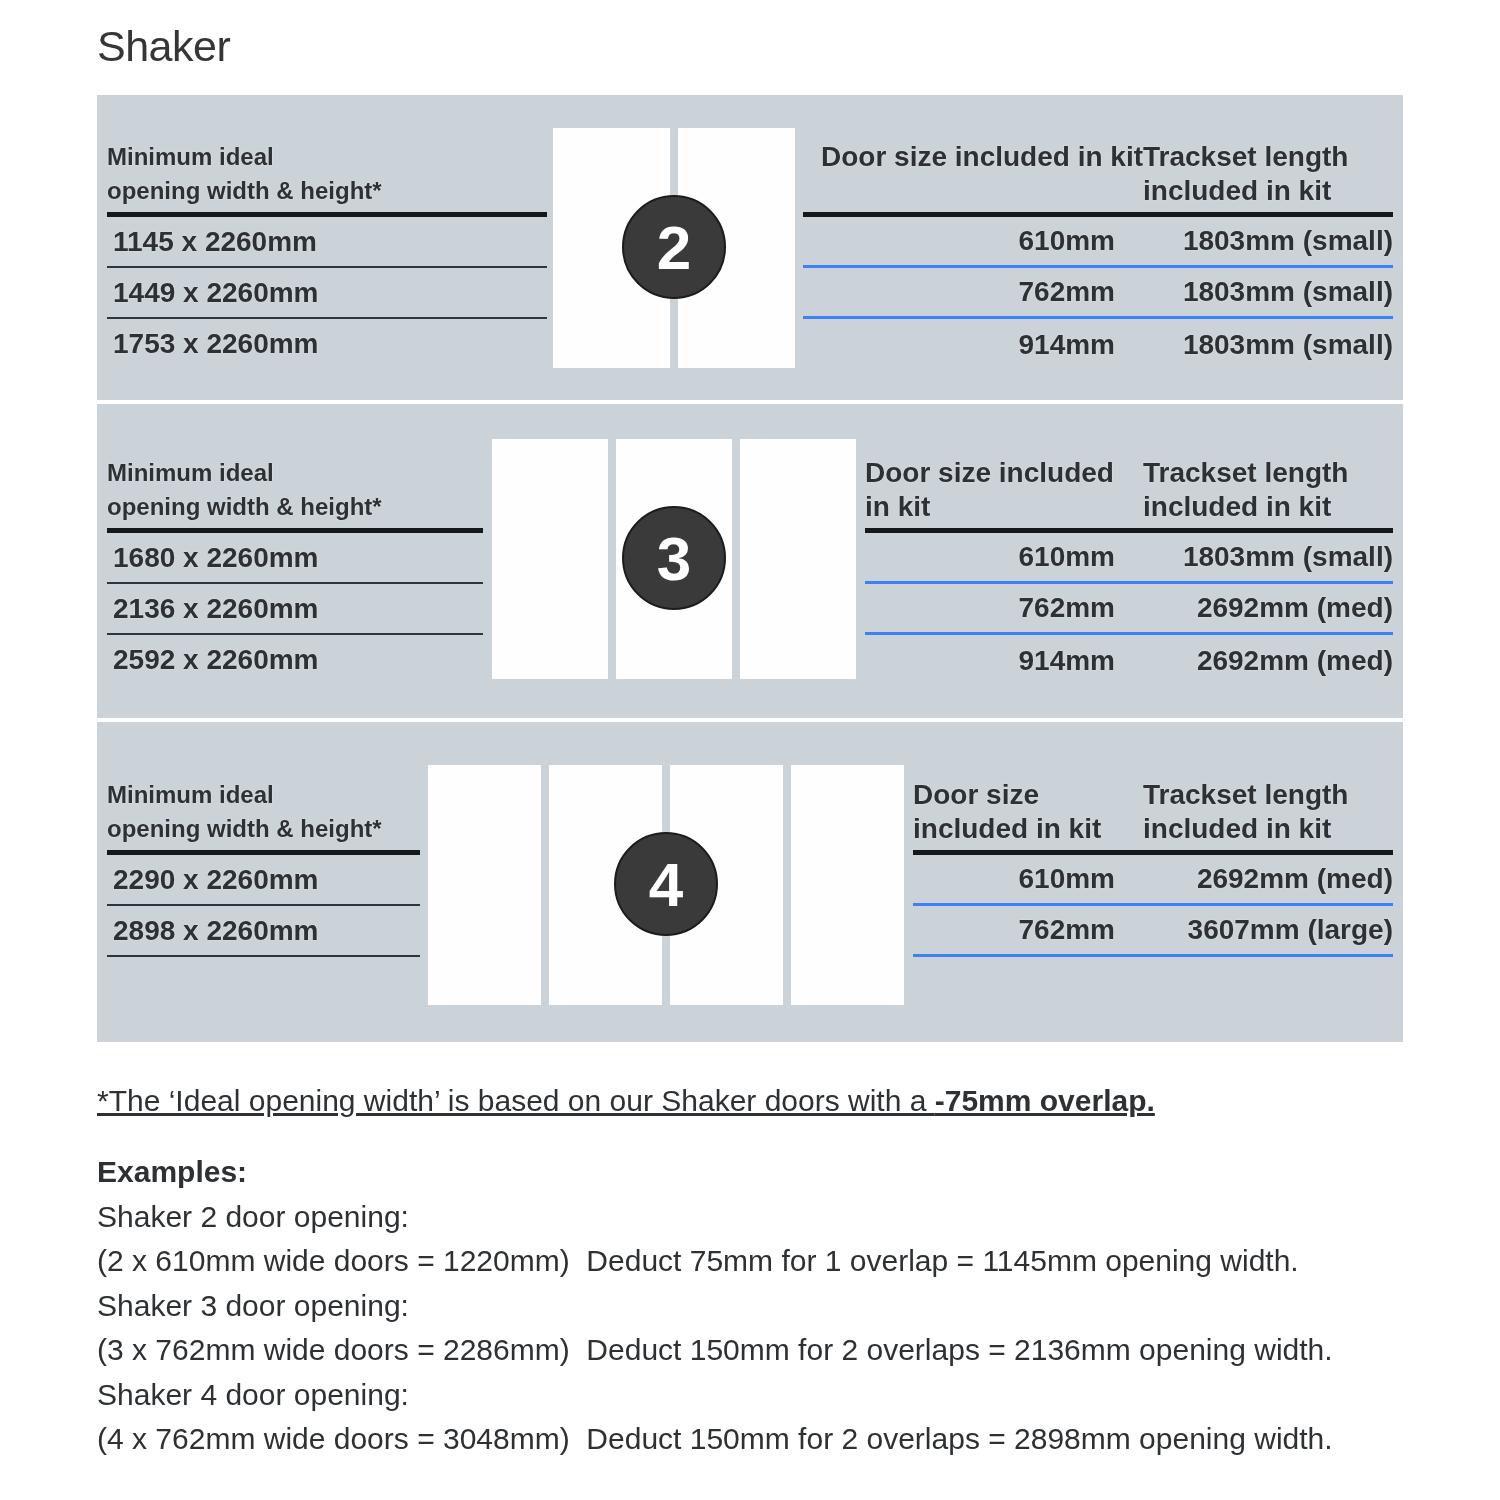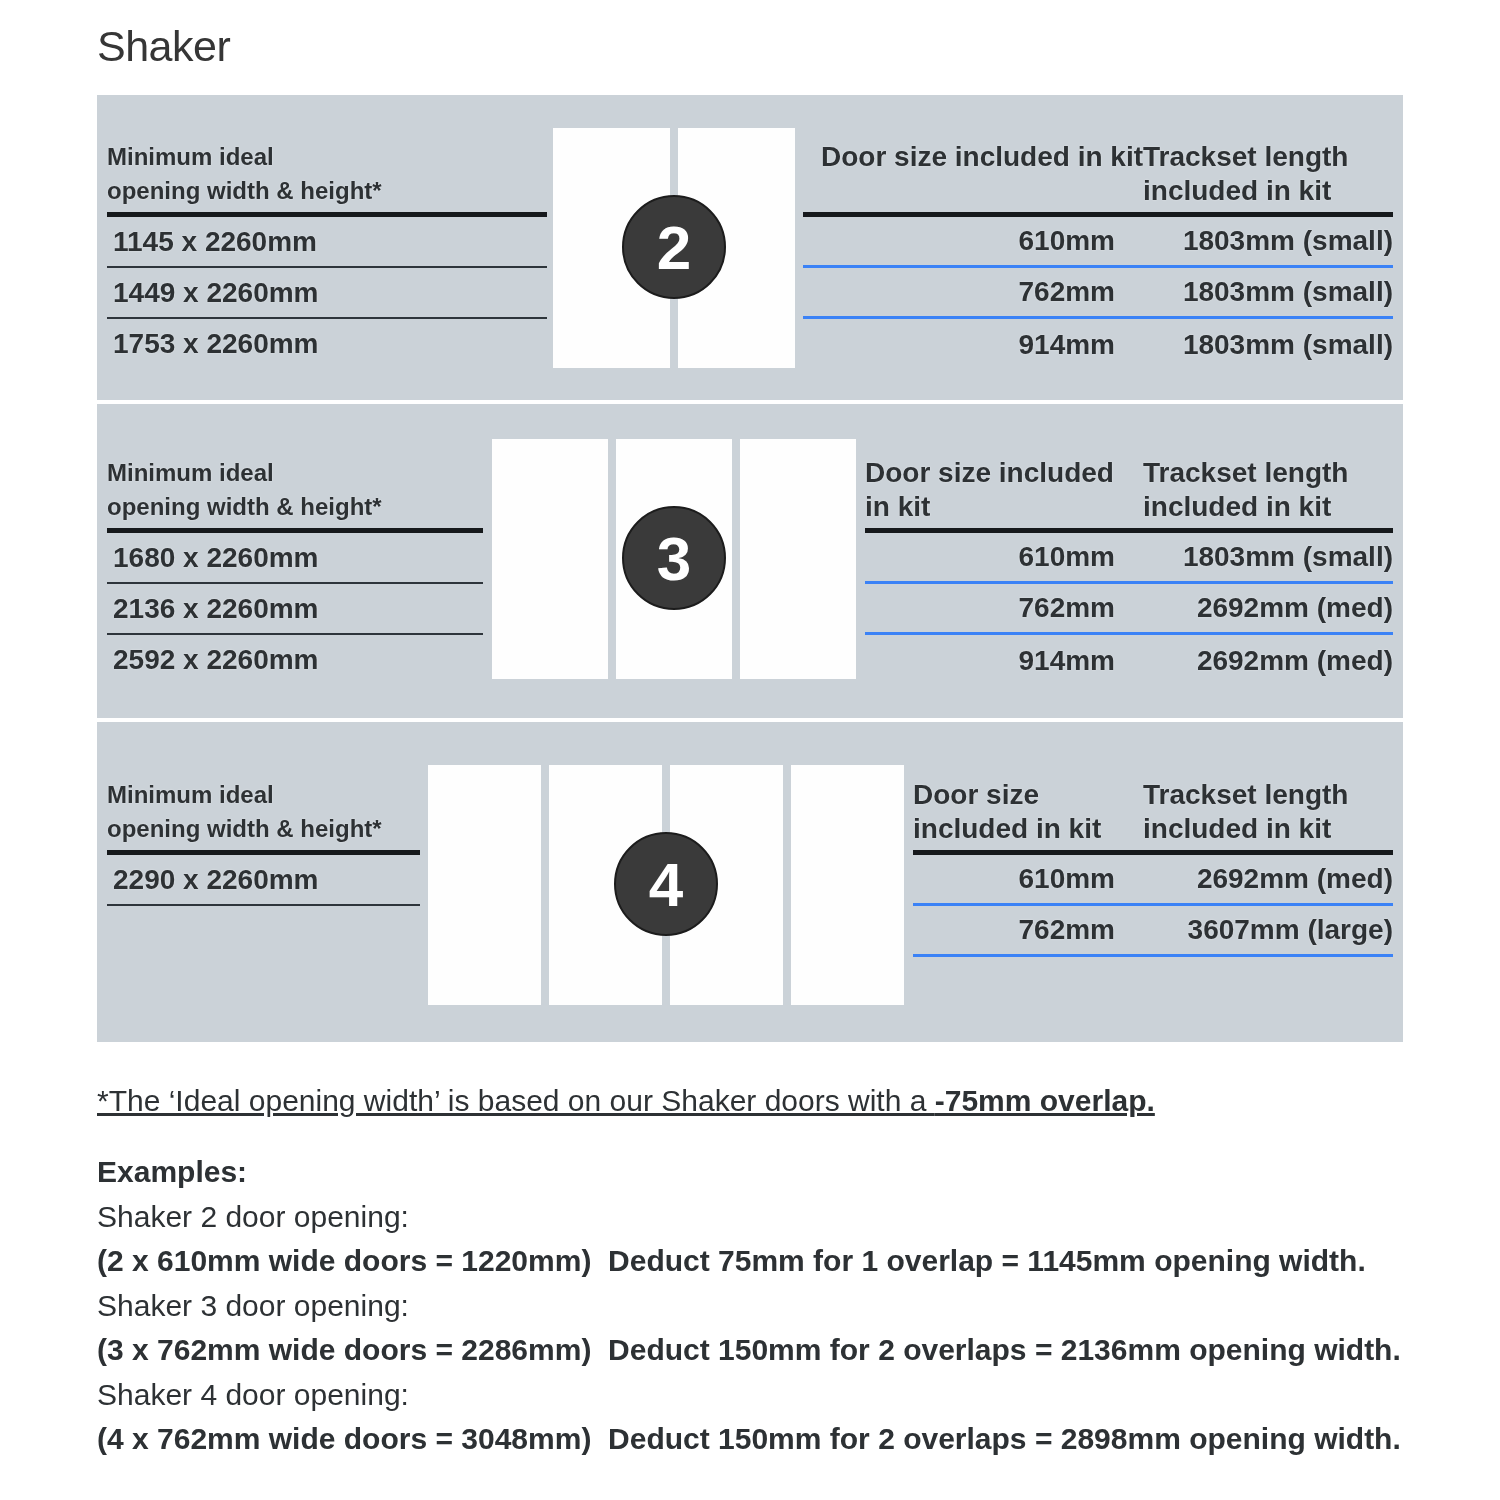--- a/index.html
+++ b/index.html
@@ -40,21 +40,21 @@
   .badge{position:absolute;left:50%;top:119px;transform:translate(-50%,-50%);
          width:100px;height:100px;border-radius:50%;background:#3a3a3a;border:2px solid #1c1c1c;
          color:#ffffff;font-size:62px;font-weight:bold;display:flex;align-items:center;
          justify-content:center;text-shadow:none;}
 
   .footnote{position:absolute;left:97px;top:1084px;font-size:30px;color:#2d3134;text-decoration:underline;}
   .footnote .bold{font-weight:bold;}
 
   .examples{position:absolute;left:97px;top:1150px;font-size:30px;line-height:44.5px;color:#2d3134;}
   .examples .heading{font-weight:bold;}
-  .examples .detail{white-space:pre;font-weight:bold;}
+  .examples .detail{white-space:pre;}
 </style>
 </head>
 <body>
 
 <div class="page">
 
   <div class="page-title">Shaker</div>
 
   <div class="panels">
 
@@ -158,20 +158,21 @@
     </section>
 
     <section class="panel panel-c">
       <div class="tbl left-tbl" style="left:10px;top:56px;width:313px;">
         <div class="tbl-head">
           <span>Minimum ideal</span>
           <span>opening width &amp; height*</span>
         </div>
         <div class="thick-rule"></div>
         <div class="trow">2290 x 2260mm</div>
+        <div class="trow">2898 x 2260mm</div>
       </div>
 
       <div class="doors" style="left:331px;top:43px;">
         <div class="door"></div>
         <div class="door"></div>
         <div class="door"></div>
         <div class="door"></div>
         <div class="badge">4</div>
       </div>
 

